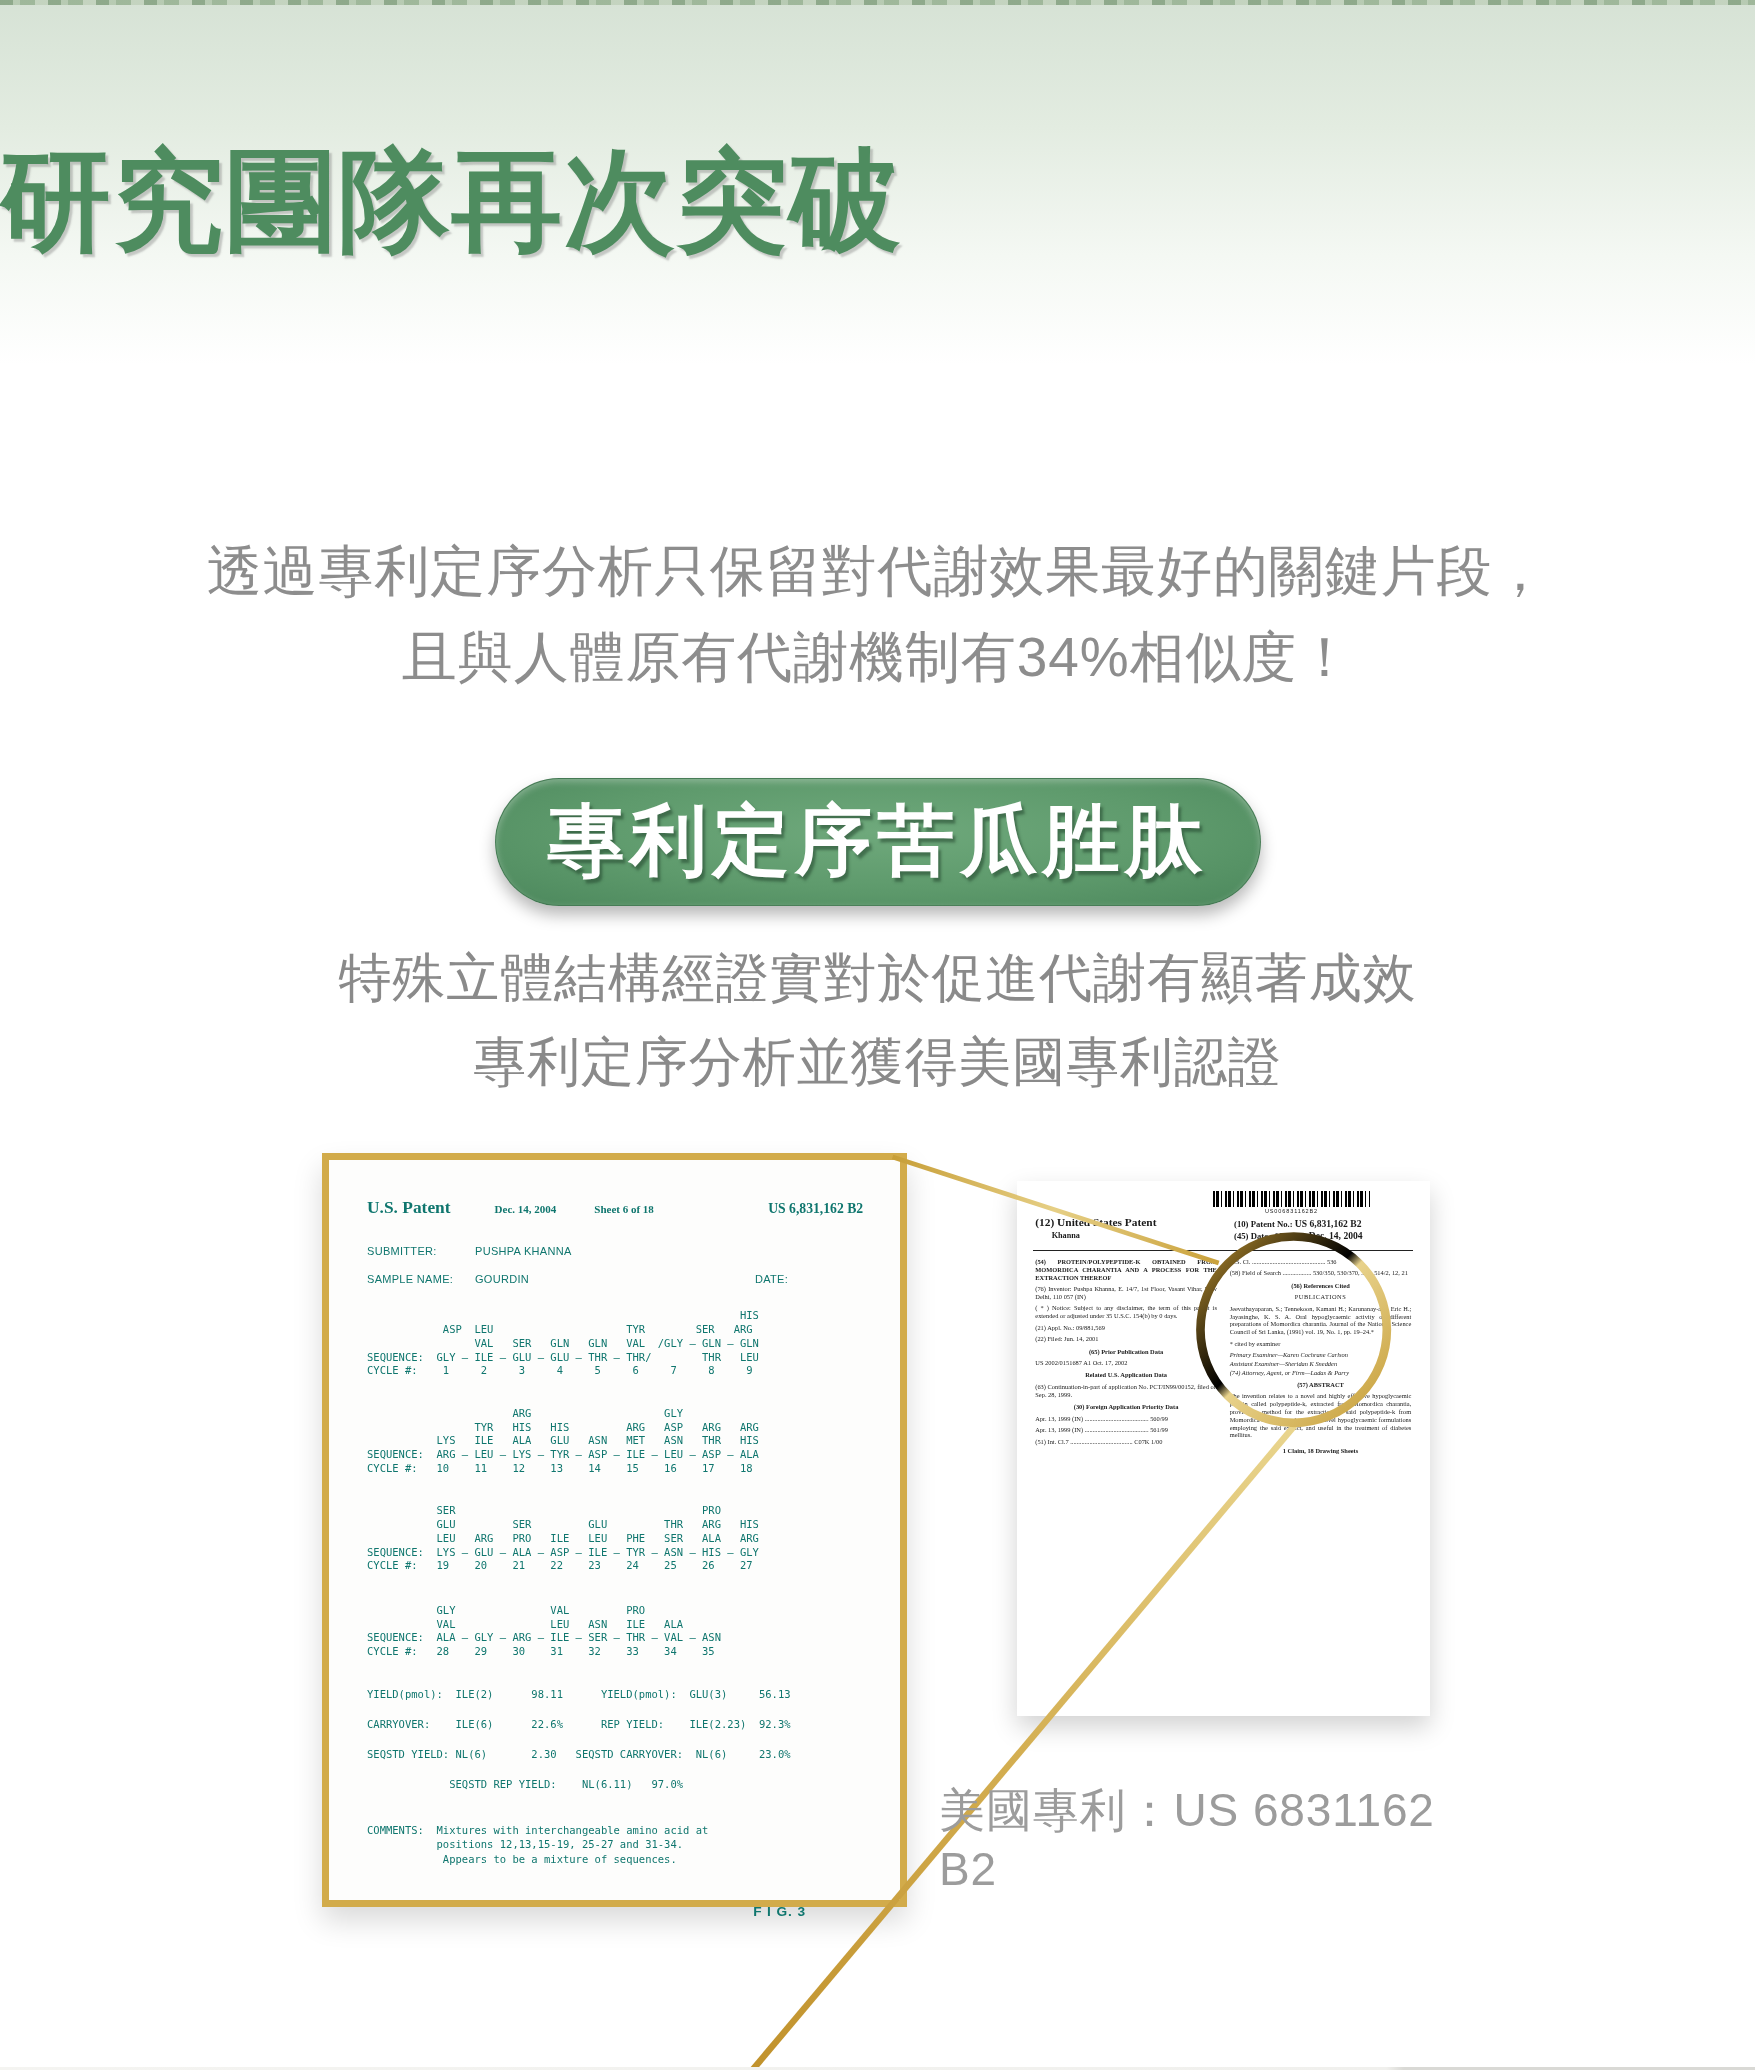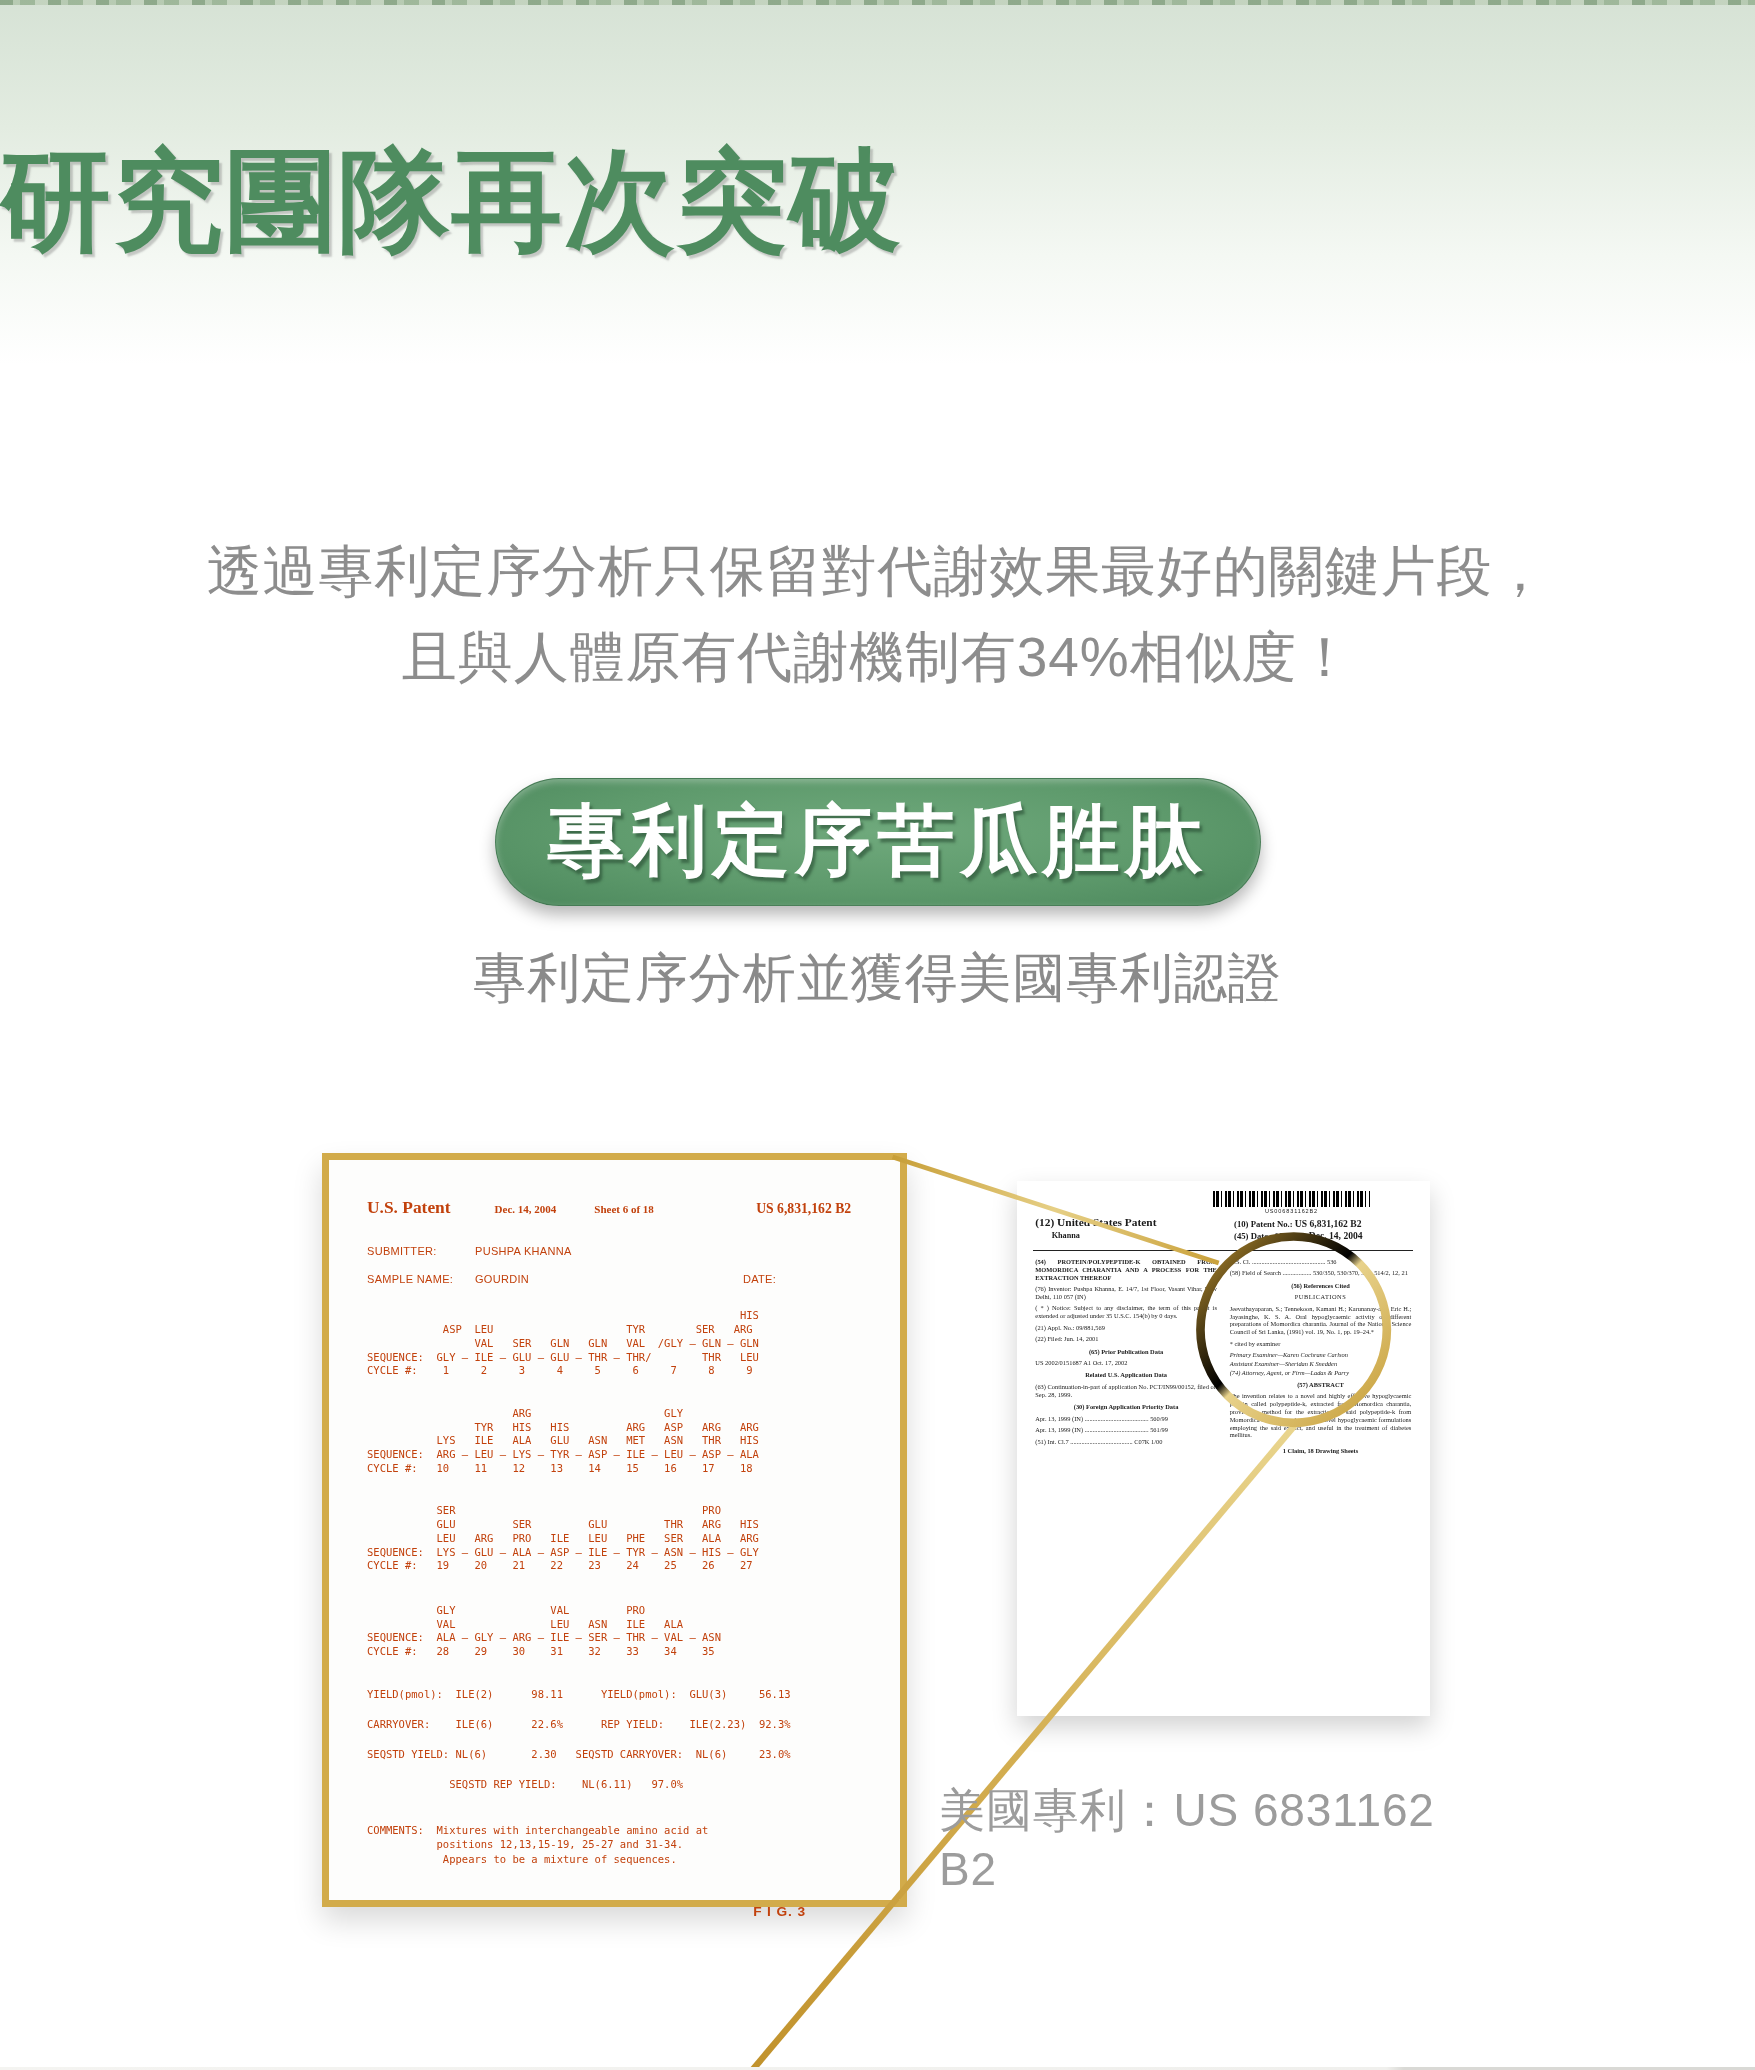--- a/index.html
+++ b/index.html
@@ -26,21 +26,21 @@
   .pill-text{width:100%;height:100%;display:flex;align-items:center;justify-content:center;
     font-family:"Liberation Serif","DejaVu Serif",serif;font-weight:bold;font-size:77px;
     color:#ffffff;letter-spacing:5.5px;text-shadow:2.7px 3.7px 2.7px rgba(35,70,45,.55);}
   .body-text{position:absolute;top:936px;left:0;width:100%;text-align:center;
     font-size:53px;line-height:84px;color:#8a8a8a;letter-spacing:0.9px;}
   
   .doc{position:absolute;left:322px;top:1153px;width:571px;height:740px;background:#fdfdfc;
     border:7.3px solid #d2ab4a;
     border-image:linear-gradient(135deg,#dcbc62 0%,#c49b35 35%,#ecd globalese 0,#ecd68f 65%,#bd9530 100%) 1;
     box-shadow:0 14.6px 27.4px rgba(0,0,0,.15);}
-  .sheet-inner{position:relative;width:100%;height:100%;padding:37px 36px 0 38px;box-sizing:border-box;color:#c2410c;}
+  .sheet-inner{position:relative;width:100%;height:100%;padding:37px 24px 0 38px;box-sizing:border-box;color:#0f766e;}
   .sheet-header{display:flex;align-items:baseline;font-family:"Liberation Serif","DejaVu Serif",serif;font-weight:bold;}
   .sh-title{font-size:17.4px;}
   .sh-date{font-size:11px;margin-left:44px;}
   .sh-sheet{font-size:11px;margin-left:38px;}
   .sh-no{font-size:13.7px;margin-left:auto;margin-right:12.8px;}
   .sheet-line{display:flex;font-size:11px;letter-spacing:0.3px;}
   .sl-1{margin-top:27.4px;}
   .sl-2{margin-top:16px;}
   .sl-label{width:108px;}
   .sl-date{margin-left:auto;margin-right:88px;}
@@ -92,20 +92,21 @@
   <div class="subtitle">
     <div>透過專利定序分析只保留對代謝效果最好的關鍵片段，</div>
     <div>且與人體原有代謝機制有34%相似度！</div>
   </div>
 
   <div class="pill">
     <div class="pill-text">專利定序苦瓜胜肽</div>
   </div>
 
   <div class="body-text">
+    <div>特殊立體結構經證實對於促進代謝有顯著成效</div>
     <div>專利定序分析並獲得美國專利認證</div>
   </div>
 
   <div class="page2">
     <div class="barcode"></div>
     <div class="barcode-text">US006831162B2</div>
     <div class="p2-head">
       <div>(12) United States Patent</div>
       <div class="p2-name">Khanna</div>
     </div>

